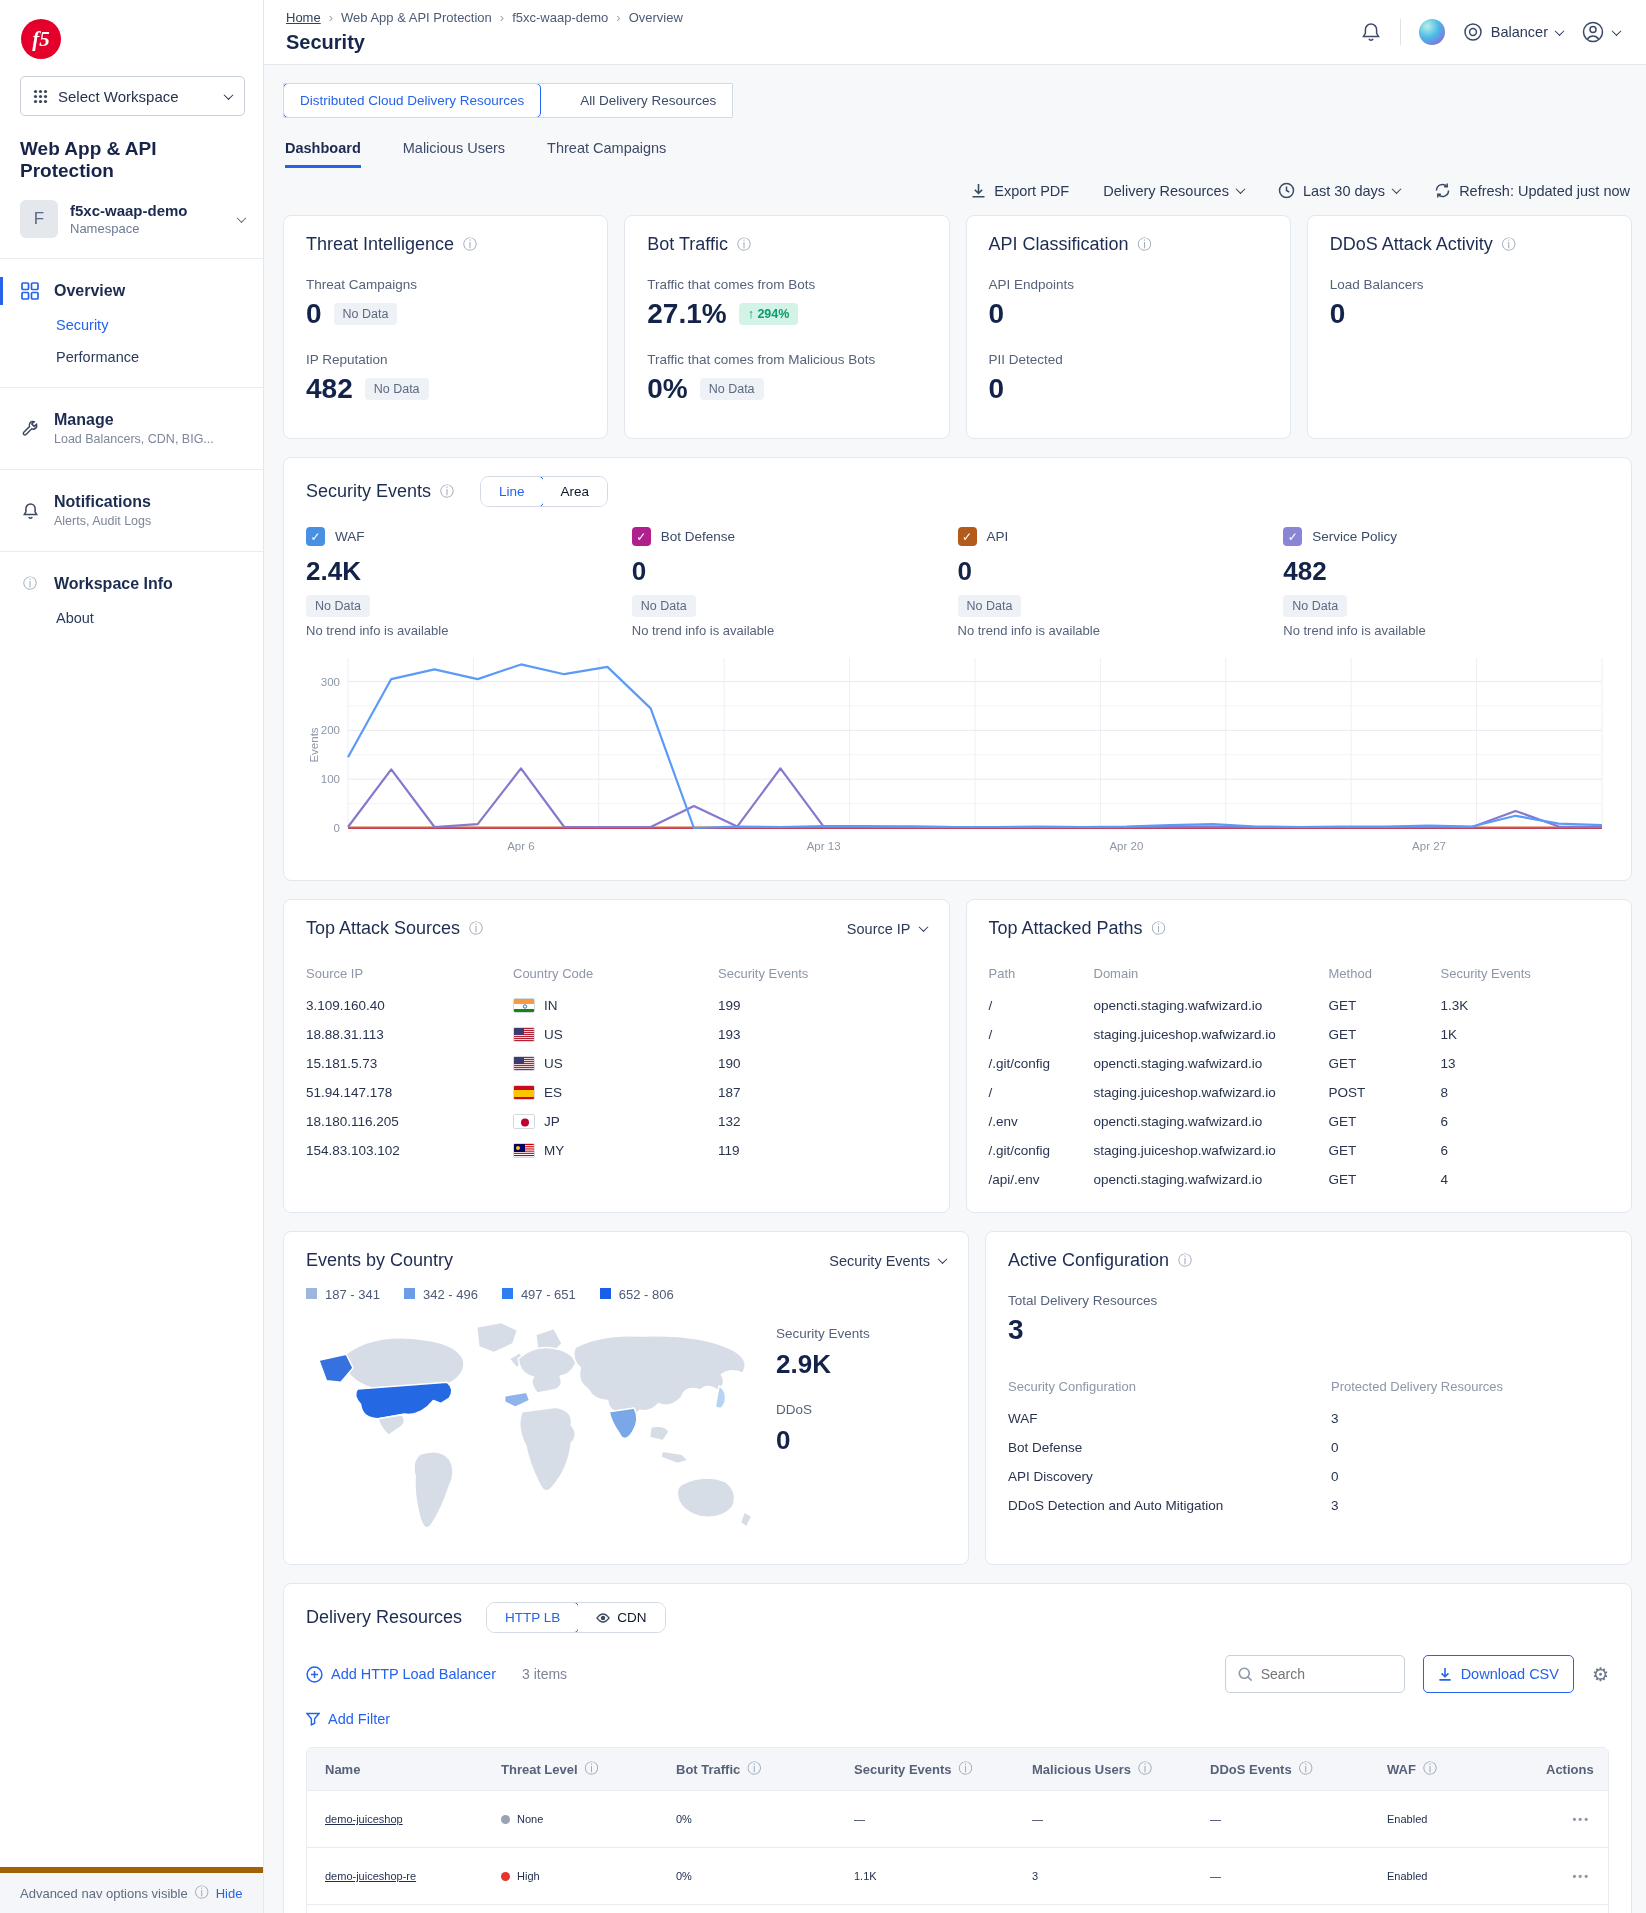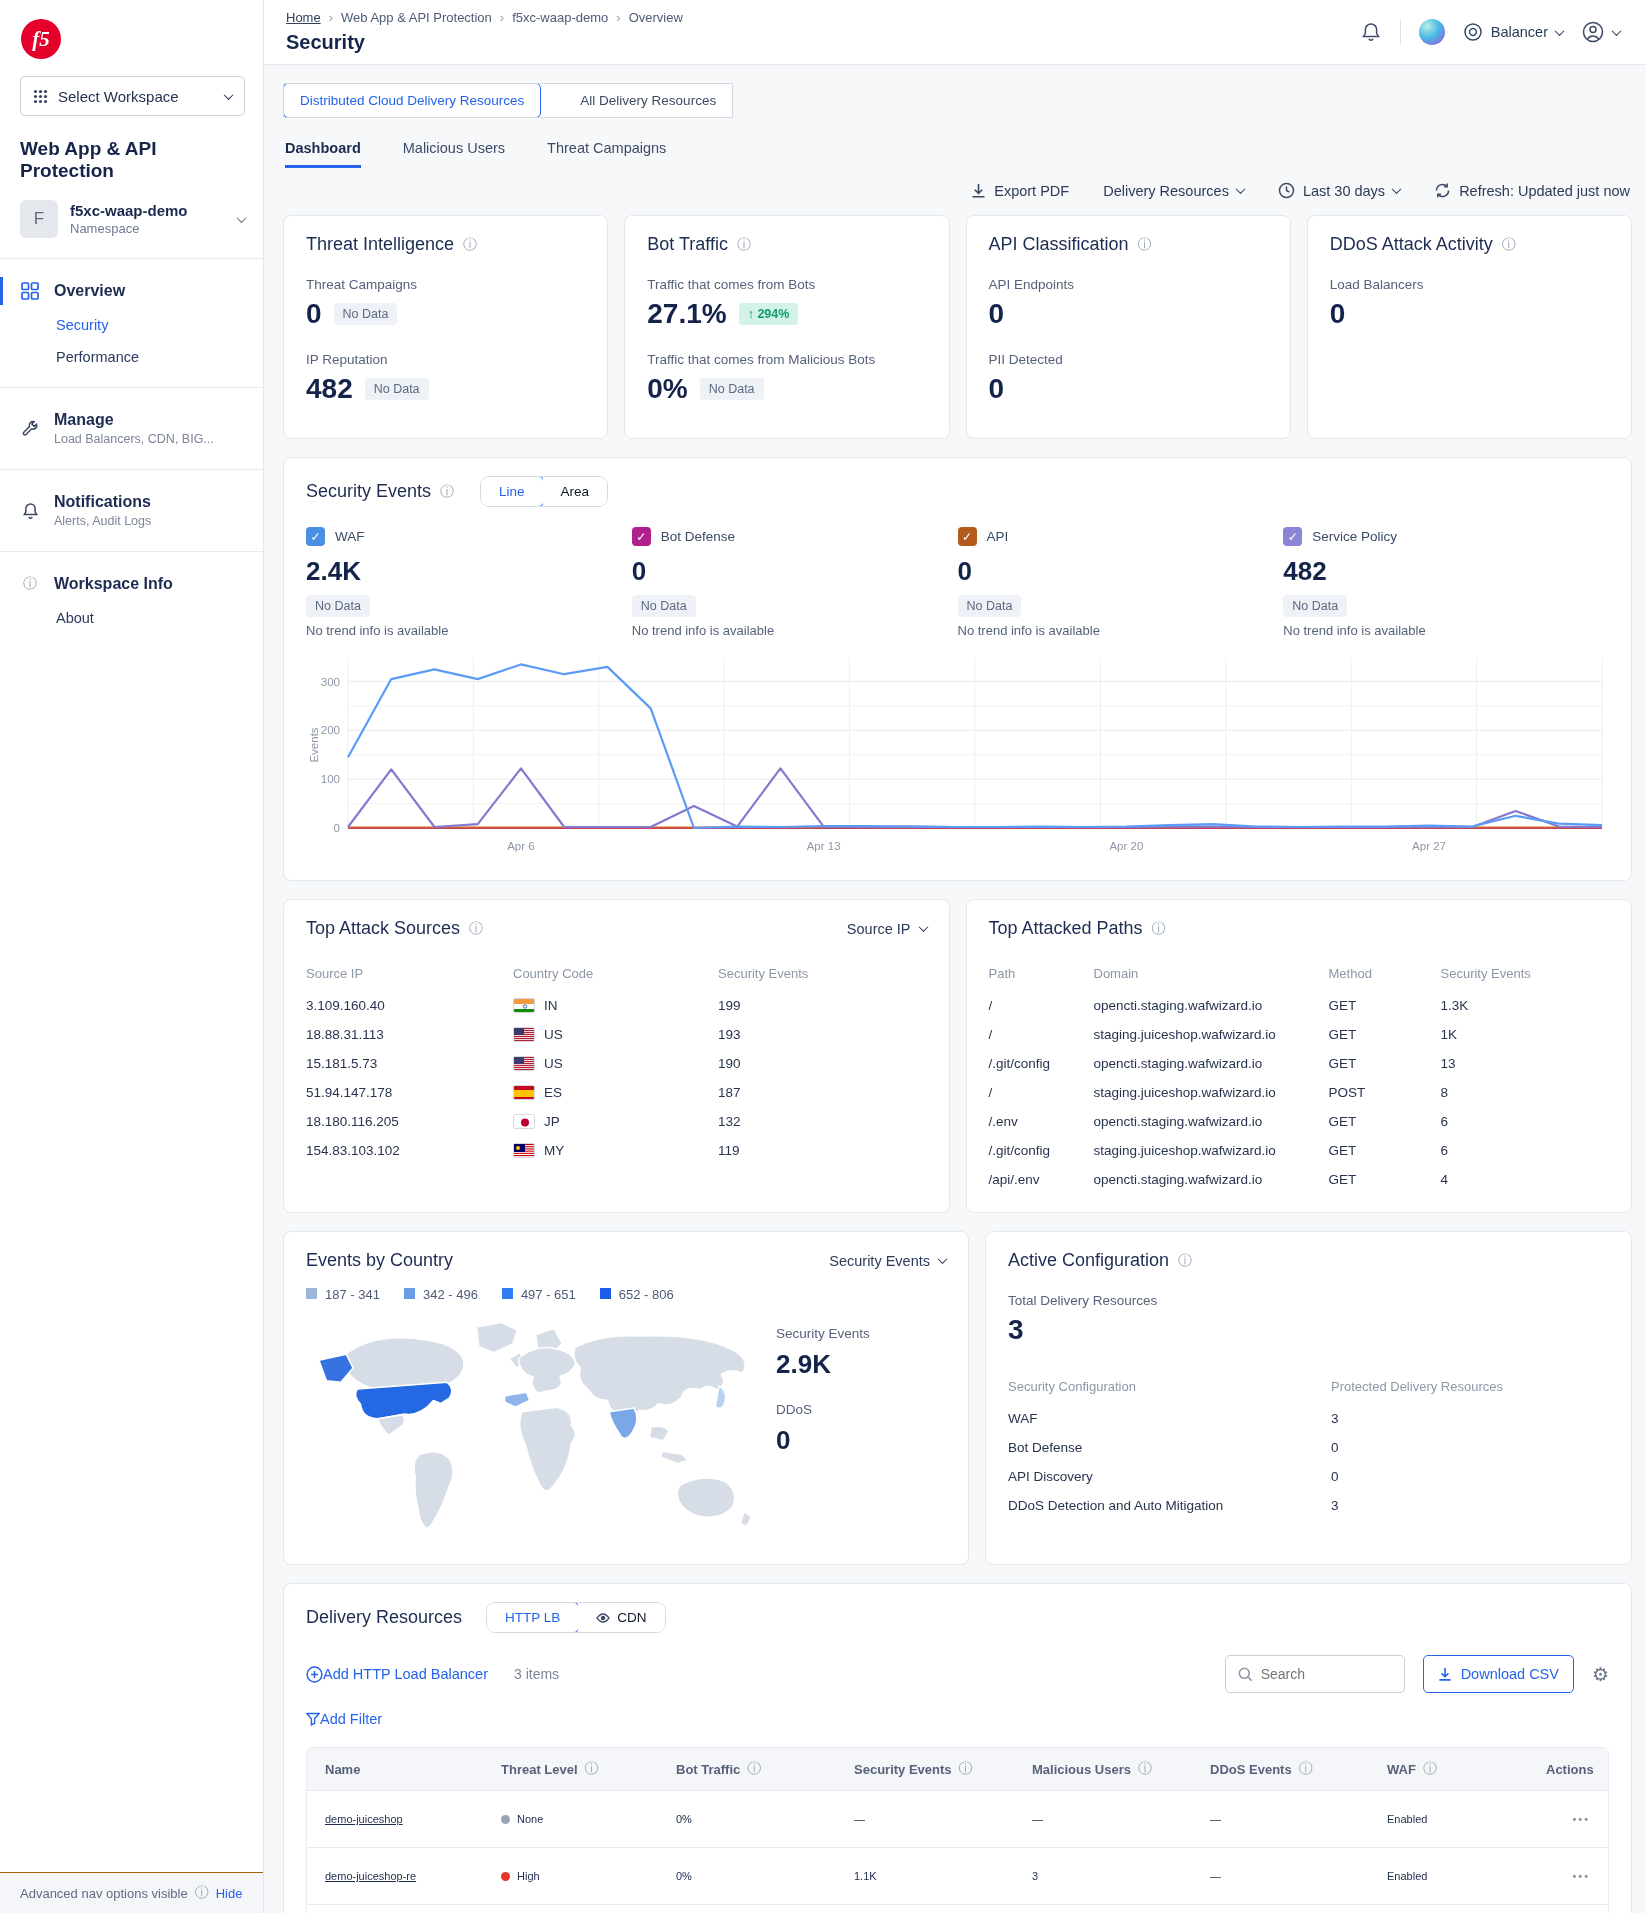--- a/index.html
+++ b/index.html
@@ -26,21 +26,21 @@
   .ns-sub { font-size:13px; color:#6d7a92; margin-top:2px; }
   .ns-chev { margin-left:auto; color:#5c6b85; }
   .sb-sec { border-top:1px solid #e8ecf1; padding:14px 0; }
   .sb-item { display:flex; align-items:center; gap:14px; padding:9px 20px; position:relative; cursor:pointer; }
   .sb-item.active::before { content:""; position:absolute; left:0; top:4px; bottom:4px; width:3px; background:#2563eb; }
   .sb-item .ic { width:20px; display:flex; justify-content:center; }
   .sb-item-label { font-size:16px; font-weight:bold; color:#1c2b50; }
   .sb-item-sub { font-size:12.5px; color:#7c8699; margin-top:3px; }
   .sb-child { padding:8px 20px 8px 56px; font-size:14.5px; color:#2a3a5c; cursor:pointer; }
   .sb-child.active { color:#2563eb; }
-  .sb-foot { position:absolute; left:0; right:0; bottom:0; background:#f4f6f9; border-top:1px solid #a16207; padding:11px 20px; font-size:13px; color:#5f6b80; display:flex; align-items:center; gap:7px; }
+  .sb-foot { position:absolute; left:0; right:0; bottom:0; background:#f4f6f9; border-top:6px solid #a16207; padding:11px 20px; font-size:13px; color:#5f6b80; display:flex; align-items:center; gap:7px; }
   .sb-foot .hide { color:#2563eb; cursor:pointer; }
 
   
   .main { flex:1; display:flex; flex-direction:column; background:#f7f8fa; overflow:hidden; }
   .hdr { background:#fff; border-bottom:1px solid #e4e8ee; padding:10px 26px 10px 22px; display:flex; justify-content:space-between; }
   .bc { font-size:13px; color:#4d5b76; display:flex; gap:8px; align-items:center; }
   .bc .home { text-decoration:underline; color:#33415e; cursor:pointer; }
   .bc .sep { color:#9aa5b5; }
   .page-title { font-size:20px; font-weight:bold; color:#17264c; margin-top:6px; }
   .hdr-right { display:flex; align-items:center; gap:18px; color:#3c4a66; }
@@ -95,21 +95,21 @@
   .cfg-grid { grid-template-columns:323px 1fr; }
   .ebc-legend { display:flex; gap:24px; margin-top:16px; font-size:13px; color:#4d5b76; align-items:center; }
   .ebc-legend .sw { width:11px; height:11px; display:inline-block; margin-right:8px; }
   .ebc-body { display:flex; margin-top:6px; }
   .ebc-stats { width:170px; padding-top:14px; }
   .ebc-stat-label { font-size:13.5px; color:#56627b; margin-top:22px; }
   .ebc-stat-val { font-size:26px; font-weight:bold; color:#14234a; margin-top:8px; }
 
   .dr-head { display:flex; align-items:center; gap:24px; }
   .dr-row2 { display:flex; align-items:center; margin-top:22px; }
-  .link-blue { color:#2563eb; font-size:14.5px; display:flex; align-items:center; cursor:pointer; }
+  .link-blue { color:#2563eb; font-size:14.5px; display:flex; align-items:center; gap:8px; cursor:pointer; }
   .items-count { color:#7c8699; font-size:14px; margin-left:26px; }
   .search { margin-left:auto; display:flex; align-items:center; gap:8px; border:1px solid #c8cfda; border-radius:5px; height:38px; padding:0 12px; width:180px; color:#8d97a8; background:#fff; }
   .search input { border:none; outline:none; width:120px; font-family:inherit; font-size:14px; color:#2b3a58; background:transparent; }
   .btn-csv { display:flex; align-items:center; gap:9px; border:1.5px solid #2563eb; color:#2563eb; border-radius:5px; height:38px; padding:0 14px; margin-left:18px; font-size:14.5px; background:#fff; cursor:pointer; font-family:inherit; }
   .gear { margin-left:18px; color:#6b7587; font-size:19px; cursor:pointer; }
   .filter-row { margin-top:18px; }
   .dtable { margin-top:20px; border:1px solid #e8ecf1; border-radius:6px 6px 0 0; overflow:hidden; }
   .drow { display:grid; grid-template-columns:176px 175px 178px 178px 178px 177px 1fr 64px; align-items:center; padding:0 8px; }
   .drow.dhead { background:#f4f6f9; height:42px; color:#57627a; font-size:13px; font-weight:bold; }
   .drow.dbody { height:57px; border-top:1px solid #e8ecf1; font-size:11px; color:#22304f; background:#fff;text-align:right; }

